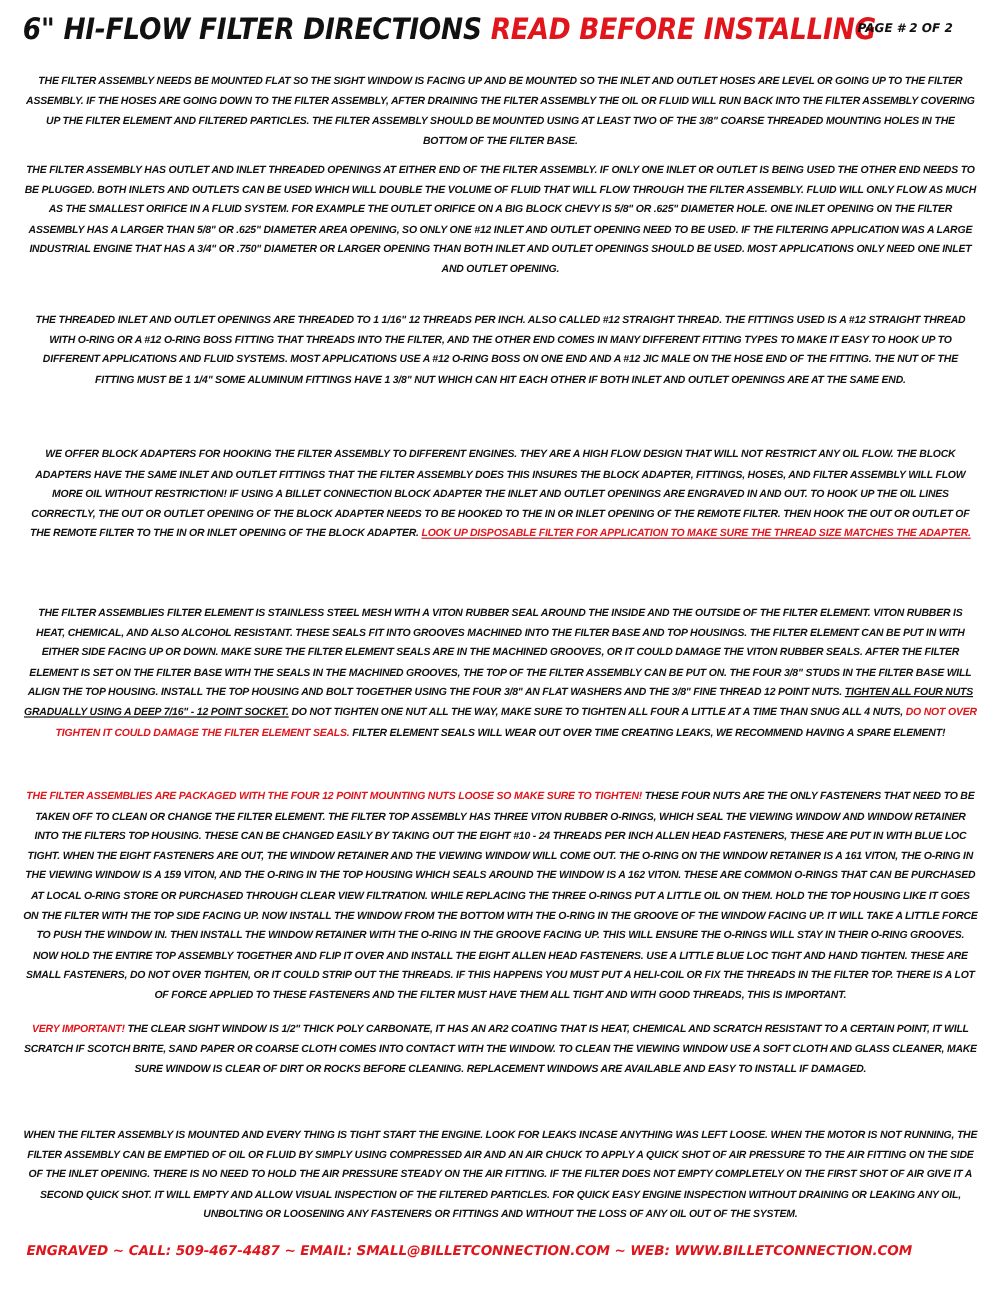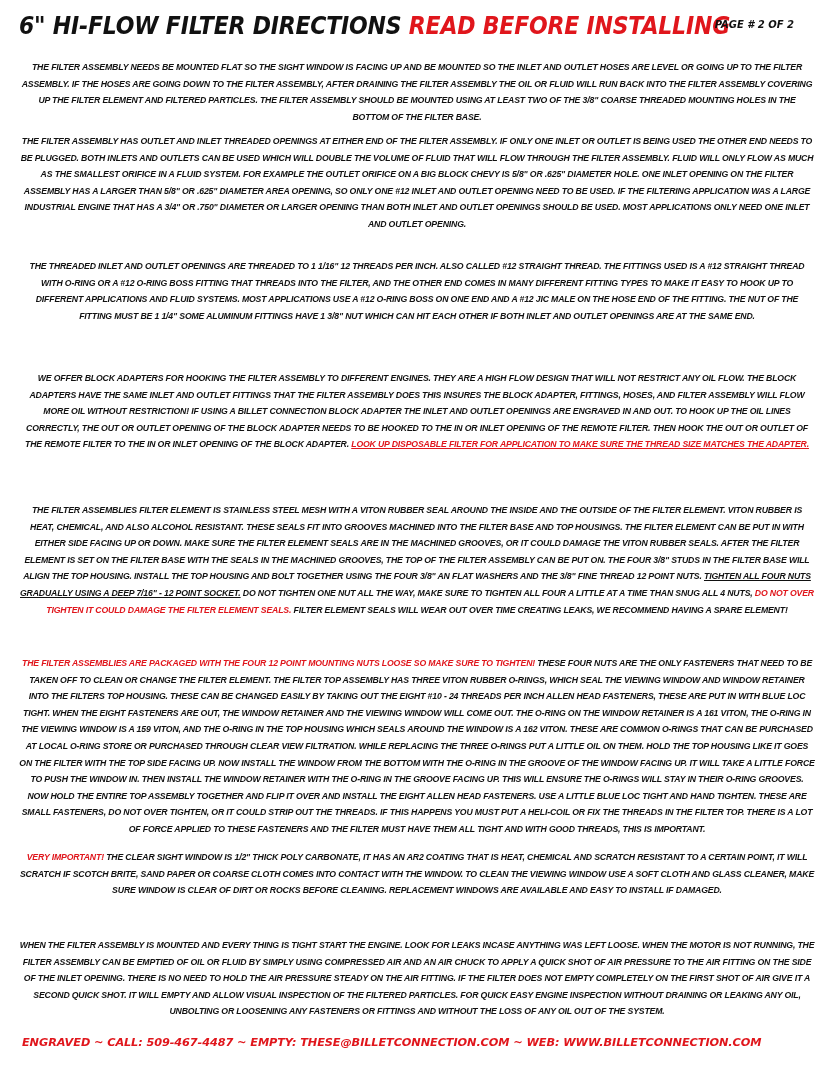--- a/index.html
+++ b/index.html
@@ -90,16 +90,16 @@
 
   <div class="para" style="top:849px;">
     <span class="red">VERY IMPORTANT!</span><span> THE CLEAR SIGHT WINDOW IS 1/2" THICK POLY CARBONATE, IT HAS AN AR2 COATING THAT IS HEAT, CHEMICAL AND SCRATCH RESISTANT TO A CERTAIN POINT, IT WILL SCRATCH IF SCOTCH BRITE, SAND PAPER OR COARSE CLOTH COMES INTO CONTACT WITH THE WINDOW. TO CLEAN THE VIEWING WINDOW USE A SOFT CLOTH AND GLASS CLEANER, MAKE SURE WINDOW IS CLEAR OF DIRT OR ROCKS BEFORE CLEANING. REPLACEMENT WINDOWS ARE AVAILABLE AND EASY TO INSTALL IF DAMAGED.</span>
   </div>
 
   <div class="para" style="top:925px;margin-top:12px;">
     <span>WHEN THE FILTER ASSEMBLY IS MOUNTED AND EVERY THING IS TIGHT START THE ENGINE. LOOK FOR LEAKS INCASE ANYTHING WAS LEFT LOOSE. WHEN THE MOTOR IS NOT RUNNING, THE FILTER ASSEMBLY CAN BE EMPTIED OF OIL OR FLUID BY SIMPLY USING COMPRESSED AIR AND AN AIR CHUCK TO APPLY A QUICK SHOT OF AIR PRESSURE TO THE AIR FITTING ON THE SIDE OF THE INLET OPENING. THERE IS NO NEED TO HOLD THE AIR PRESSURE STEADY ON THE AIR FITTING. IF THE FILTER DOES NOT EMPTY COMPLETELY ON THE FIRST SHOT OF AIR GIVE IT A SECOND QUICK SHOT. IT WILL EMPTY AND ALLOW VISUAL INSPECTION OF THE FILTERED PARTICLES. FOR QUICK EASY ENGINE INSPECTION WITHOUT DRAINING OR LEAKING ANY OIL, UNBOLTING OR LOOSENING ANY FASTENERS OR FITTINGS AND WITHOUT THE LOSS OF ANY OIL OUT OF THE SYSTEM.</span>
   </div>
 
   <div class="footer">
-    <span>ENGRAVED ~ CALL: </span><span>509-467-4487</span><span> ~ EMPTY: </span><span>THESE@BILLETCONNECTION.COM</span><span> ~ WEB: </span><span>WWW.BILLETCONNECTION.COM</span>
+    <span>ENGRAVED ~ CALL: </span><span>509-467-4487</span><span> ~ EMAIL: </span><span>SMALL@BILLETCONNECTION.COM</span><span> ~ WEB: </span><span>WWW.BILLETCONNECTION.COM</span>
   </div>
 
 </div>
 
 </body></html>

